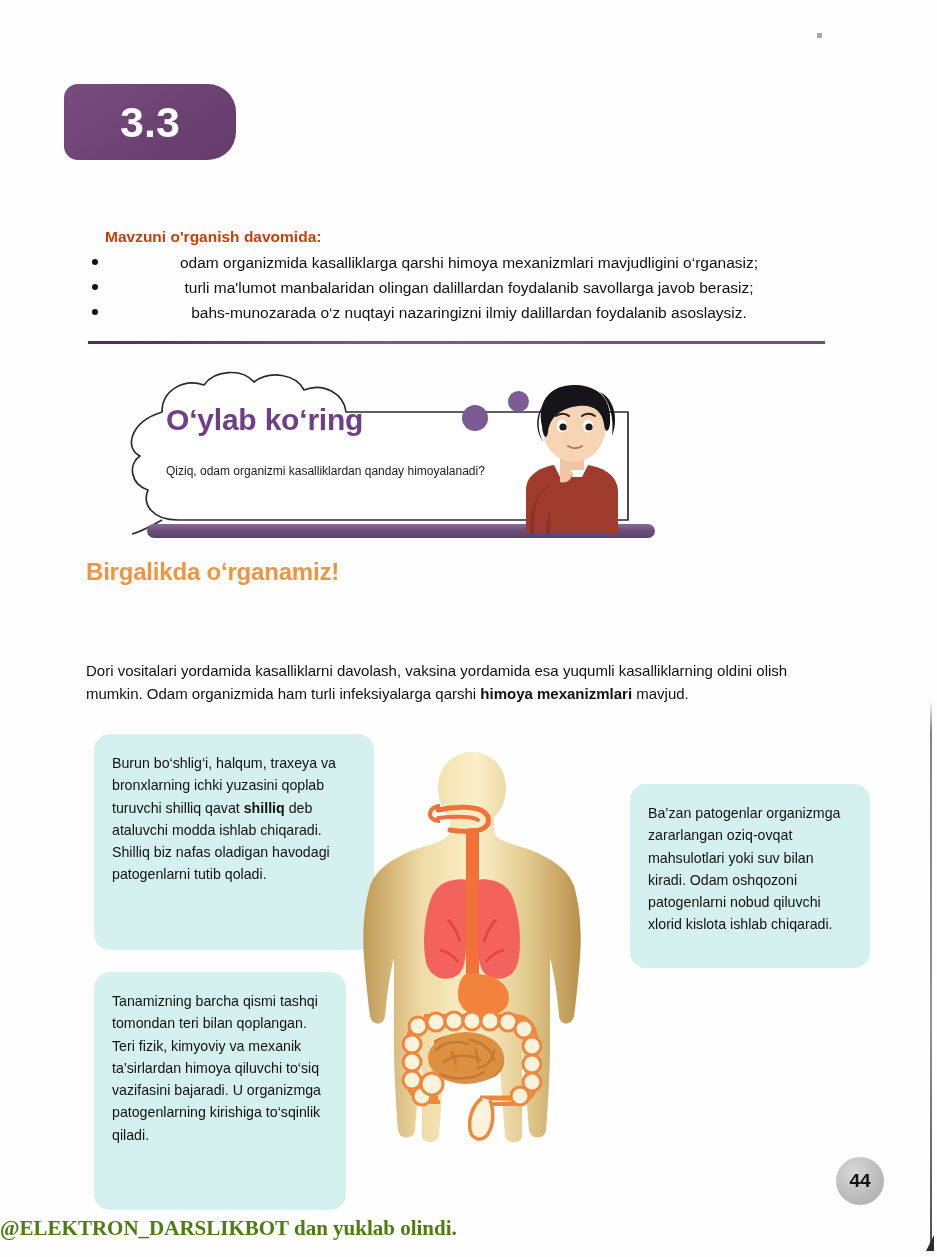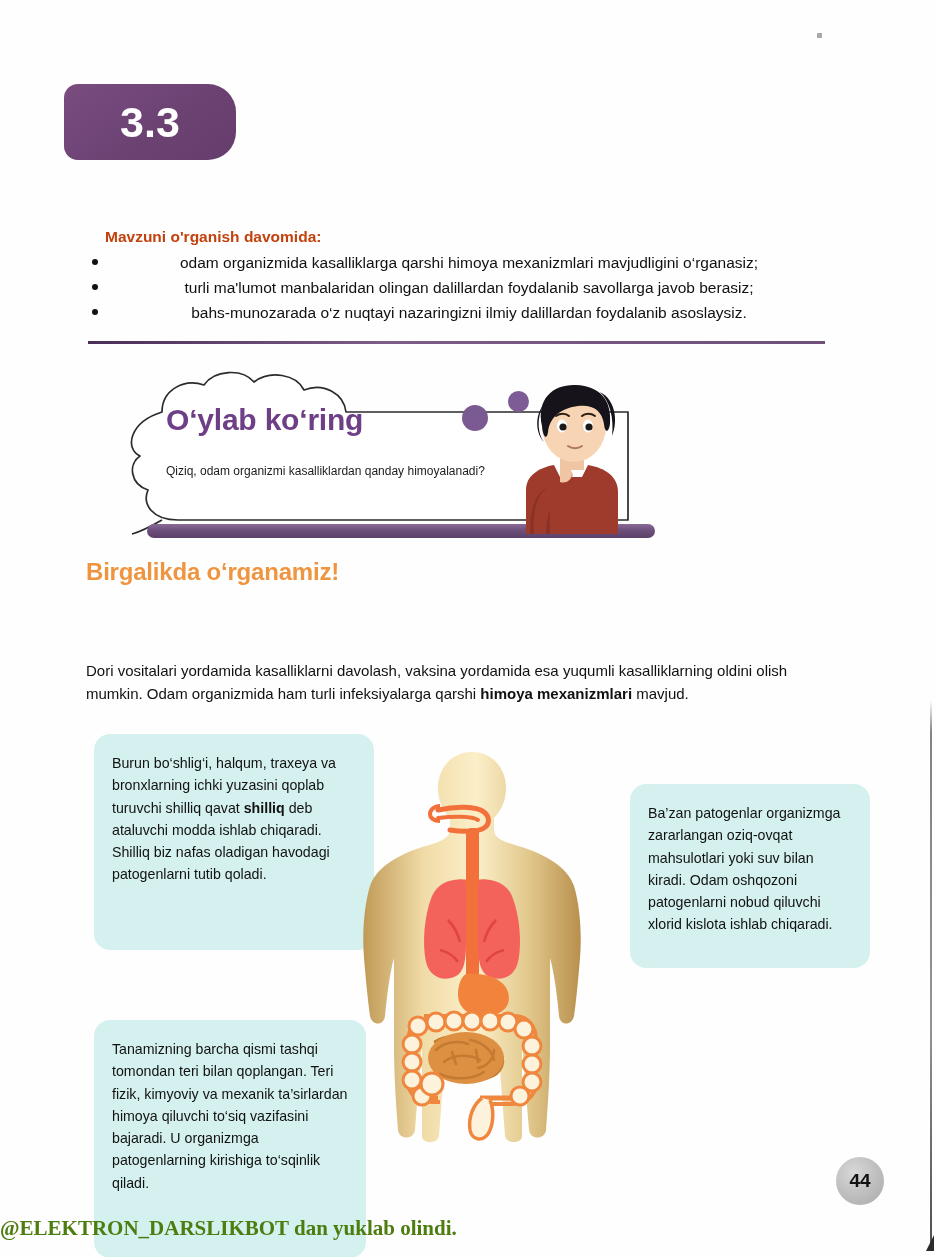--- a/index.html
+++ b/index.html
@@ -202,22 +202,22 @@
     line-height: 1.57;
     color: #121212;
   }
   .info-box b { font-weight: 700; }
   .box-mucus {
     left: 94px; top: 734px;
     width: 280px; height: 216px;
     padding: 18px 18px 12px 18px;
   }
   .box-skin {
-    left: 94px; top: 1020px;
-    width: 272px; height: 238px;
+    left: 94px; top: 972px;
+    width: 252px; height: 238px;
     padding: 18px 18px 12px 18px;
   }
   .box-stomach {
     left: 630px; top: 784px;
     width: 240px; height: 184px;
     padding: 18px 16px 12px 18px;
   }
 
   
   .anatomy { position: absolute; left: 352px; top: 744px; width: 240px; height: 410px; }

